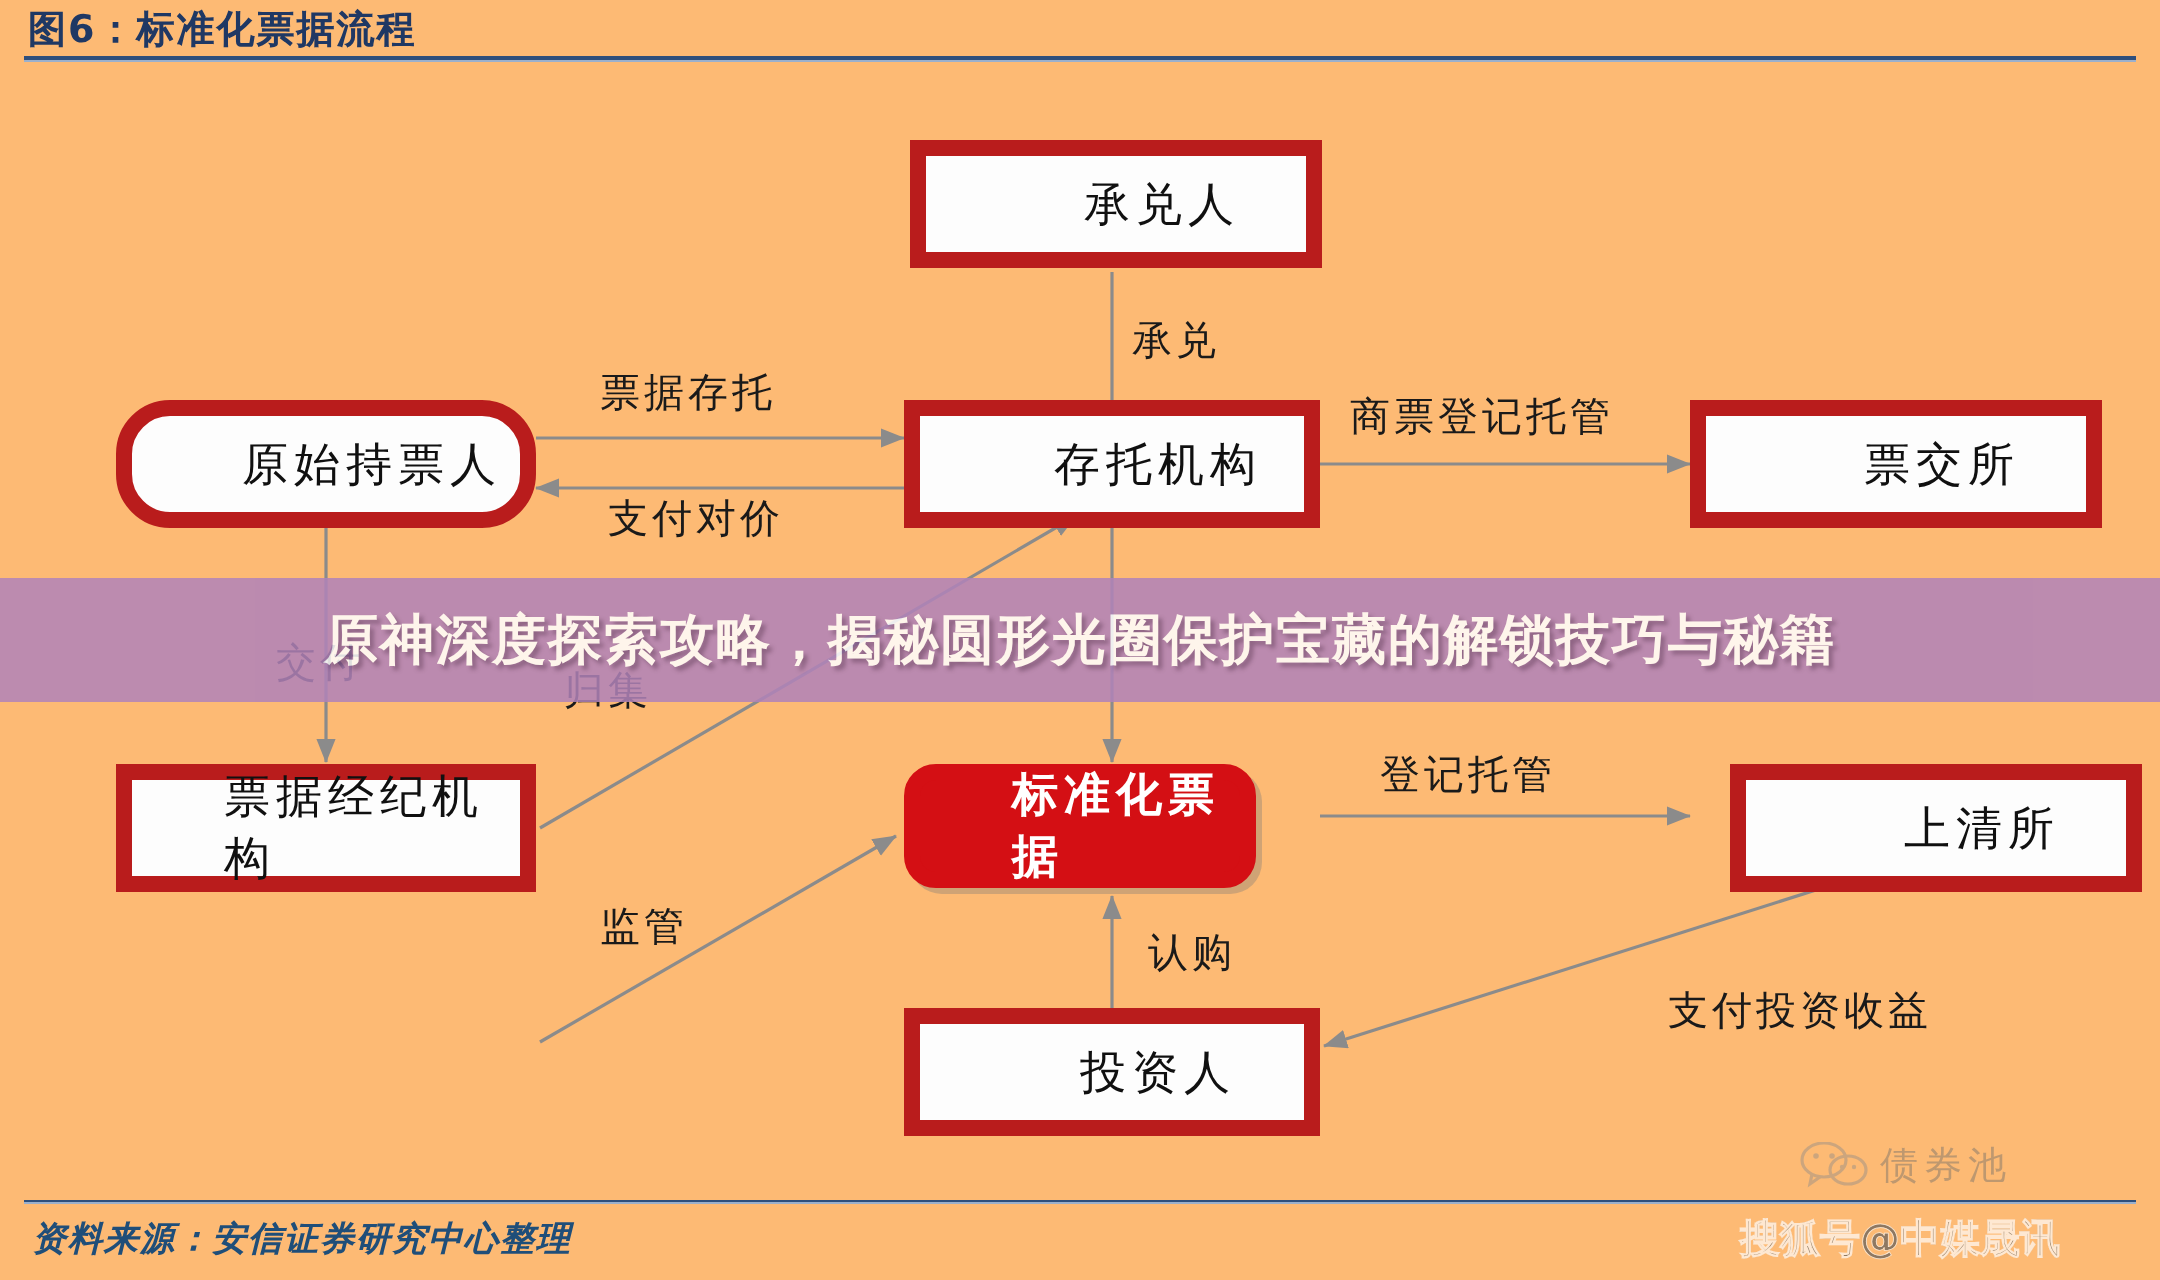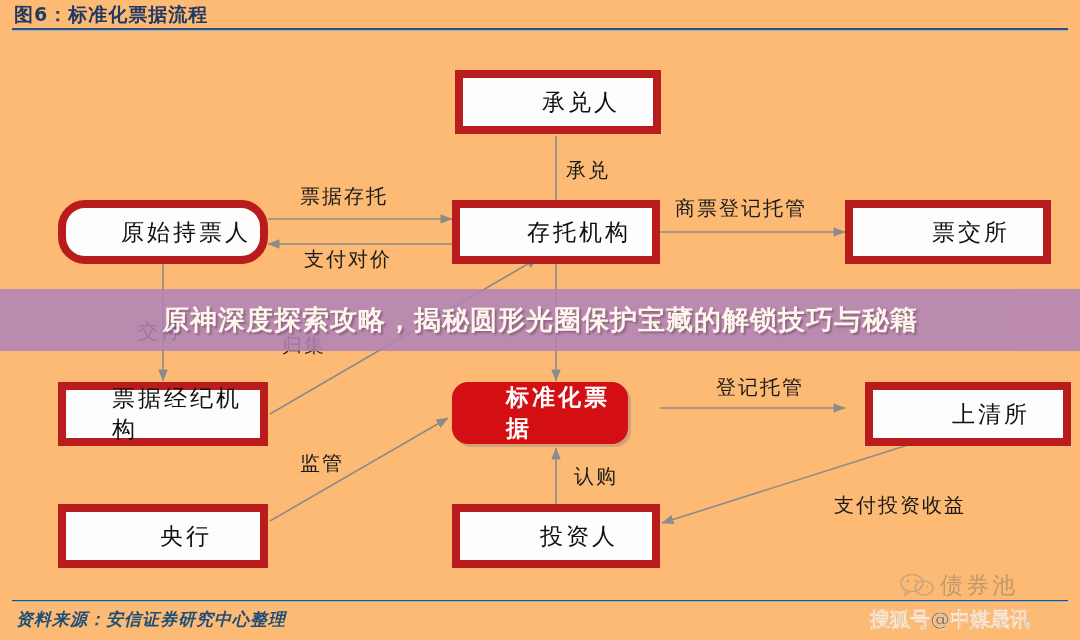--- a/index.html
+++ b/index.html
@@ -72,21 +72,21 @@
     white-space:nowrap;
     font-family:"DejaVu Sans","Liberation Sans",sans-serif;
   }
 
   
   .wm-wechat{
     position:absolute;left:900px;top:570px;
     display:flex;align-items:center;gap:6px;
     opacity:.42;color:#6a6a6a;
   }
-  .wm-wechat .wm-label{font-size:23px;letter-spacing:3px;}
+  .wm-wechat .wm-label{font-size:19px;letter-spacing:3px;}
   .wm-sohu{
     position:absolute;left:870px;top:606px;
     font-size:20px;font-weight:bold;letter-spacing:0px;
     color:#5a5a5a;opacity:.68;white-space:nowrap;
     -webkit-text-stroke:0.4px #ffffff;
   }
 </style>
 </head>
 <body>
 
@@ -136,37 +136,36 @@
     <div class="node" style="left:452px;top:164px;width:208px;height:64px;">存托机构</div>
 
     <div class="node" style="left:845px;top:164px;width:206px;height:64px;">票交所</div>
 
     <div class="node" style="left:58px;top:346px;width:210px;height:64px;">票据经纪机构</div>
 
     <div class="node highlight" style="left:452px;top:346px;width:176px;height:62px;border-radius:16px;">标准化票据</div>
 
     <div class="node" style="left:865px;top:346px;width:206px;height:64px;">上清所</div>
 
-    <div class="node" style="left:58px;top:468px;width:210px;height:64px;">央行</div>
 
     <div class="node" style="left:452px;top:468px;width:208px;height:64px;">投资人</div>
 
     <div class="elabel" style="left:566px;top:121px;">承兑</div>
 
     <div class="elabel" style="left:300px;top:147px;">票据存托</div>
 
     <div class="elabel" style="left:304px;top:210px;">支付对价</div>
 
     <div class="elabel" style="left:675px;top:159px;">商票登记托管</div>
 
     <div class="elabel" style="left:138px;top:282px;">交付</div>
 
     <div class="elabel" style="left:282px;top:296px;">归集</div>
 
-    <div class="elabel" style="left:690px;top:338px;margin-left:26px;">登记托管</div>
+    <div class="elabel" style="left:690px;top:338px;">登记托管</div>
 
     <div class="elabel" style="left:574px;top:427px;">认购</div>
 
     <div class="elabel" style="left:300px;top:414px;">监管</div>
 
     <div class="elabel" style="left:808px;top:456px;margin-left:26px;">支付投资收益</div>
 
   </div>
 
   <div class="banner">

